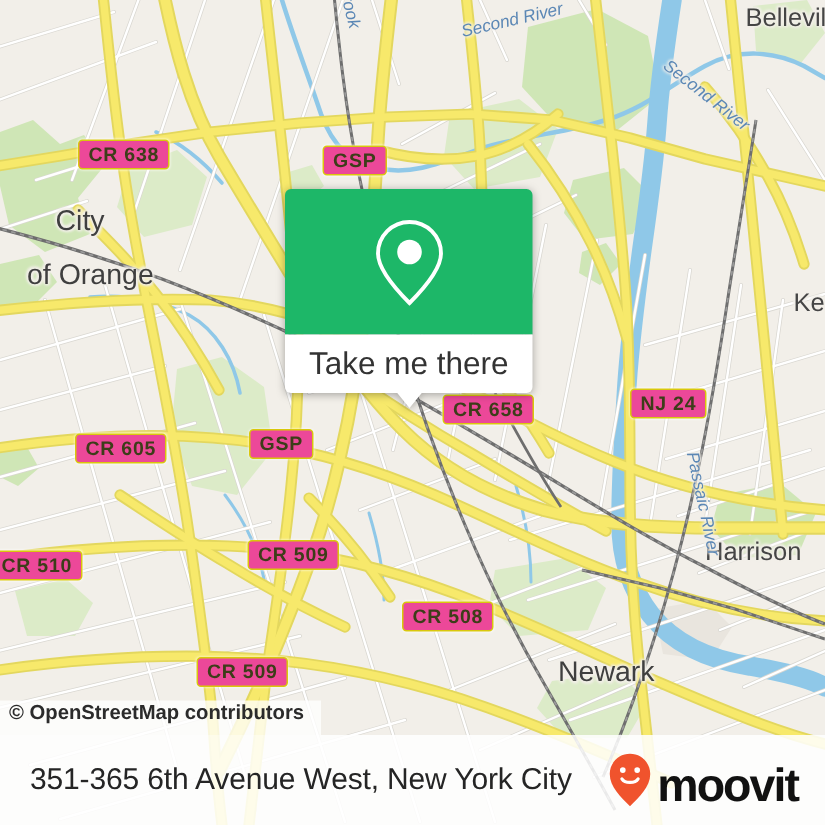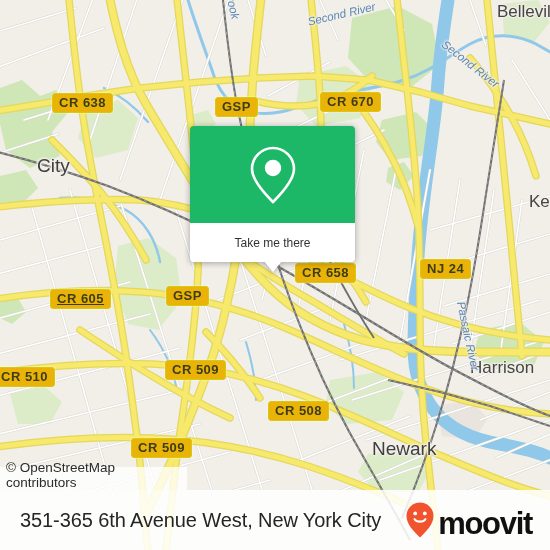--- a/index.html
+++ b/index.html
@@ -13,46 +13,46 @@
   
   .place{position:absolute;color:#4a4a4a;font-weight:400;white-space:nowrap;
          text-shadow:1px 0 2px #f2efe9,-1px 0 2px #f2efe9,0 1px 2px #f2efe9,0 -1px 2px #f2efe9,
                      1px 1px 2px #f2efe9,-1px -1px 2px #f2efe9;}
   .place.city{font-size:19px;color:#3f3f3f;}
   .place.city2{font-size:17px;color:#454545;}
   .water-lbl{position:absolute;color:#5b87b5;font-style:italic;font-size:11.5px;white-space:nowrap;
              text-shadow:1px 0 2px #f2efe9,-1px 0 2px #f2efe9,0 1px 2px #f2efe9,0 -1px 2px #f2efe9;}
 
   
-  .shield{position:absolute;background:#eab308;border:1.6px solid #d9c80c;border-radius:3px;
+  .shield{position:absolute;background:#ec4899;border:1.6px solid #d9c80c;border-radius:3px;
           color:#3d3d19;font-size:13px;font-weight:700;letter-spacing:.5px;
           padding:1px 6px 2px 6px;line-height:15px;white-space:nowrap;
           box-shadow:0 0 2px rgba(255,255,255,.9);}
 
   
   #attrib{position:absolute;left:0;top:467px;height:23px;background:rgba(255,255,255,.78);
-          display:flex;align-items:flex-end;padding-left:6px;width:187px;box-sizing:border-box;}
+          display:flex;align-items:flex-start;padding-left:6px;width:214px;box-sizing:border-box;font-weight:bold;}
   #attrib span{font-size:13.5px;color:#2b2b2b;}
 
   
   #bottombar{position:absolute;left:0;bottom:0;width:550px;height:60px;
              background:rgba(255,255,255,.86);display:flex;align-items:center;
              justify-content:space-between;box-sizing:border-box;padding:0 18px 0 20px;}
   #addr{font-size:20px;color:#252525;letter-spacing:-.1px;white-space:nowrap;}
   #brand{display:flex;align-items:flex-end;gap:3px;}
   #brand .wordmark{font-size:31px;font-weight:700;color:#111;letter-spacing:-1.3px;line-height:31px;}
 
   
   #card{position:absolute;left:190px;top:126px;width:165px;height:136px;
         border-radius:4px;overflow:visible;filter:drop-shadow(0 1px 3px rgba(0,0,0,.33));}
   #card-green{position:absolute;left:0;top:0;width:165px;height:97px;background:#1db768;
               border-radius:4px 4px 0 0;display:flex;align-items:center;justify-content:center;}
   #card-foot{position:absolute;left:0;top:97px;width:165px;height:39px;background:#fff;
              border-radius:0 0 4px 4px;display:flex;align-items:center;justify-content:center;}
-  #card-foot span{font-size:12px;color:#333;}
+  #card-foot span{font-size:21px;color:#333;}
   #card-tail{position:absolute;left:74px;top:135px;width:0;height:0;
              border-left:9px solid transparent;border-right:9px solid transparent;
              border-top:11px solid #fff;}
 </style>
 </head>
 <body>
 
 <div id="app">
 
   <div id="map">
@@ -228,34 +228,34 @@
                  C458 350 448 388 436 426 C426 458 414 490 402 518"></path>
         <path class="rl2" d="M504 80 C498 118 492 156 486 194 C480 234 474 272 466 310
                  C458 350 448 388 436 426 C426 458 414 490 402 518"></path>
         <path class="rl" style="stroke-width:2" d="M388 380 L440 392 L490 406 L550 426"></path>
         <path class="rl2" d="M388 380 L440 392 L490 406 L550 426"></path>
         <path class="rl" style="stroke-width:1.8" d="M330 262 C344 288 358 314 374 338"></path>
       </g>
     </svg>
 
     <div class="place city2" style="left:497px;top:2px;">Belleville</div>
-    <div class="place city" style="left:37px;top:155px;">City</div>
+    <div class="place city" style="left:37px;top:137px;">City</div>
+    <div class="place city" style="left:18px;top:173px;">of Orange</div>
     <div class="place city2" style="left:529px;top:192px;">Ke</div>
     <div class="place city" style="left:372px;top:438px;">Newark</div>
     <div class="place city2" style="left:470px;top:358px;">Harrison</div>
 
     <div class="water-lbl" style="left:307px;top:8px;transform:rotate(-13deg);">Second River</div>
     <div class="water-lbl" style="left:436px;top:58px;transform:rotate(38deg);">Second River</div>
     <div class="water-lbl" style="left:222px;top:2px;transform:rotate(76deg);">rook</div>
     <div class="water-lbl" style="left:433px;top:330px;transform:rotate(78deg);">Passaic River</div>
 
     <div class="shield" style="left:52px;top:93px;">CR 638</div>
     <div class="shield" style="left:215px;top:97px;">GSP</div>
-    <div class="shield" style="left:320px;top:92px;">CR 670</div>
-    <div class="shield" style="left:50px;top:289px;text-decoration:underline;">CR 605</div>
+    <div class="shield" style="left:50px;top:289px;">CR 605</div>
     <div class="shield" style="left:166px;top:286px;">GSP</div>
     <div class="shield" style="left:295px;top:263px;">CR 658</div>
     <div class="shield" style="left:420px;top:259px;">NJ 24</div>
     <div class="shield" style="left:-6px;top:367px;">CR 510</div>
     <div class="shield" style="left:165px;top:360px;">CR 509</div>
     <div class="shield" style="left:268px;top:353px;margin-top:48px;">CR 508</div>
     <div class="shield" style="left:131px;top:438px;">CR 509</div>
 
     <div id="attrib">
       <span>© OpenStreetMap contributors</span>

